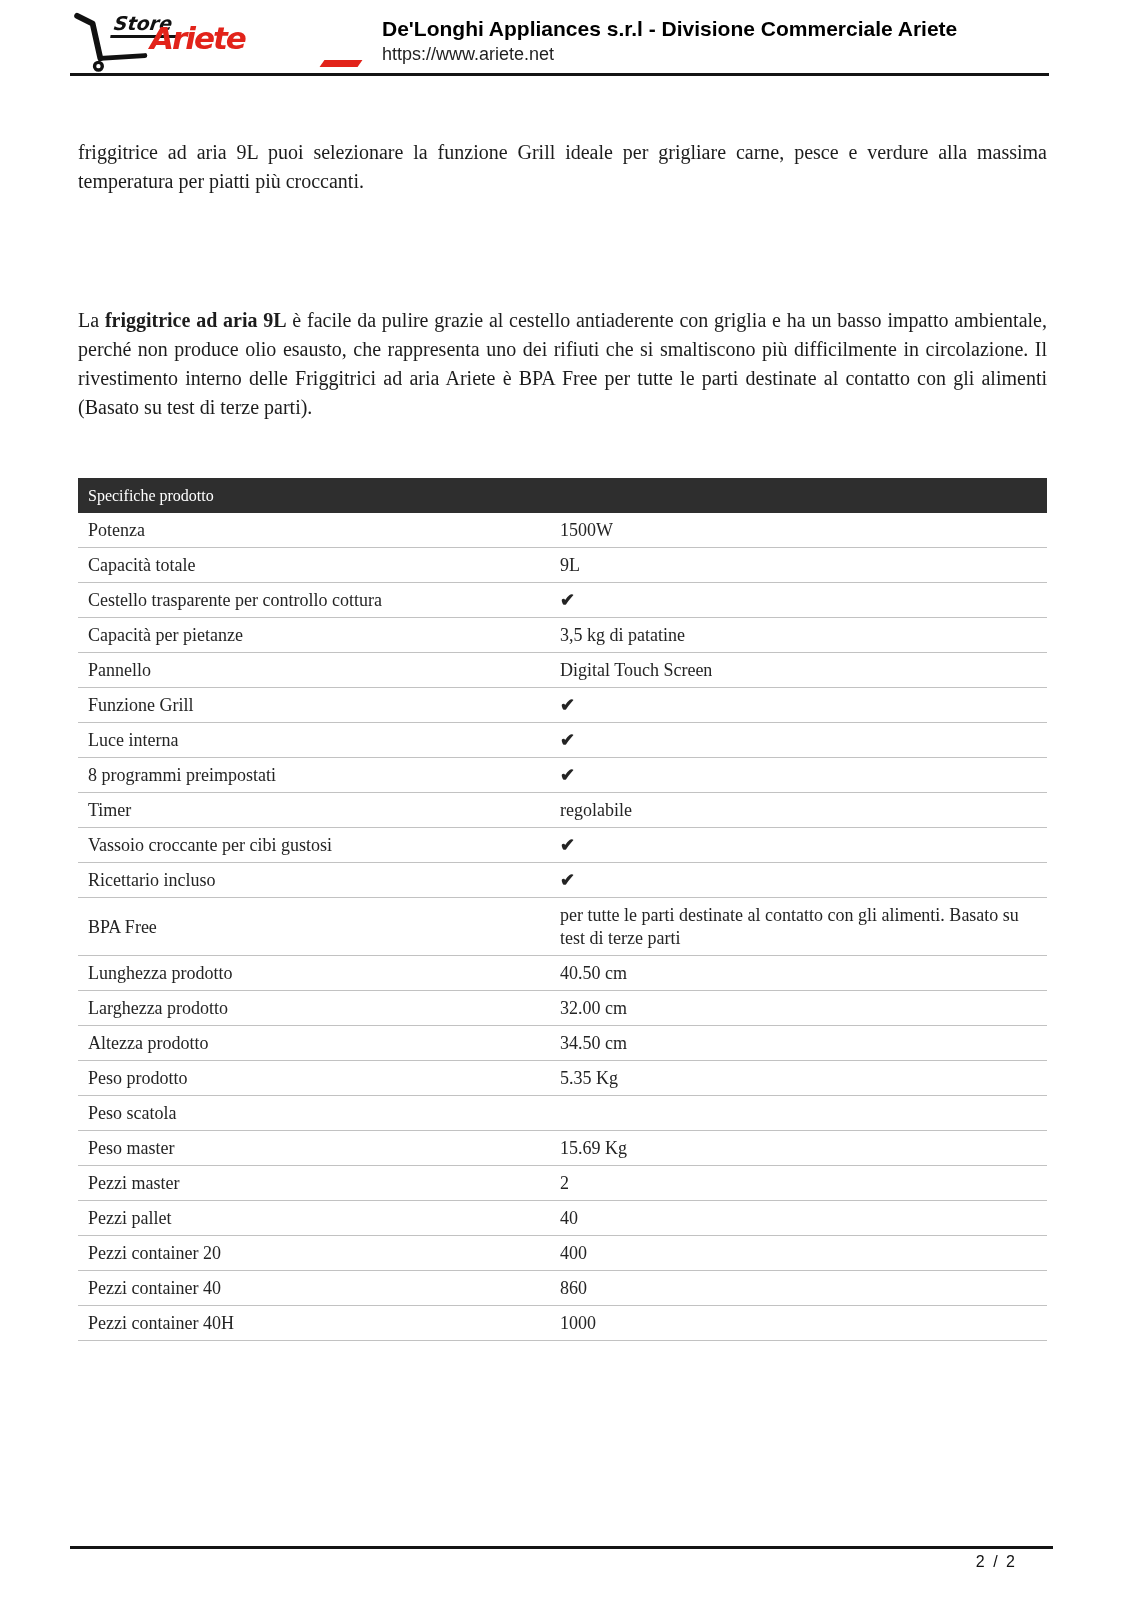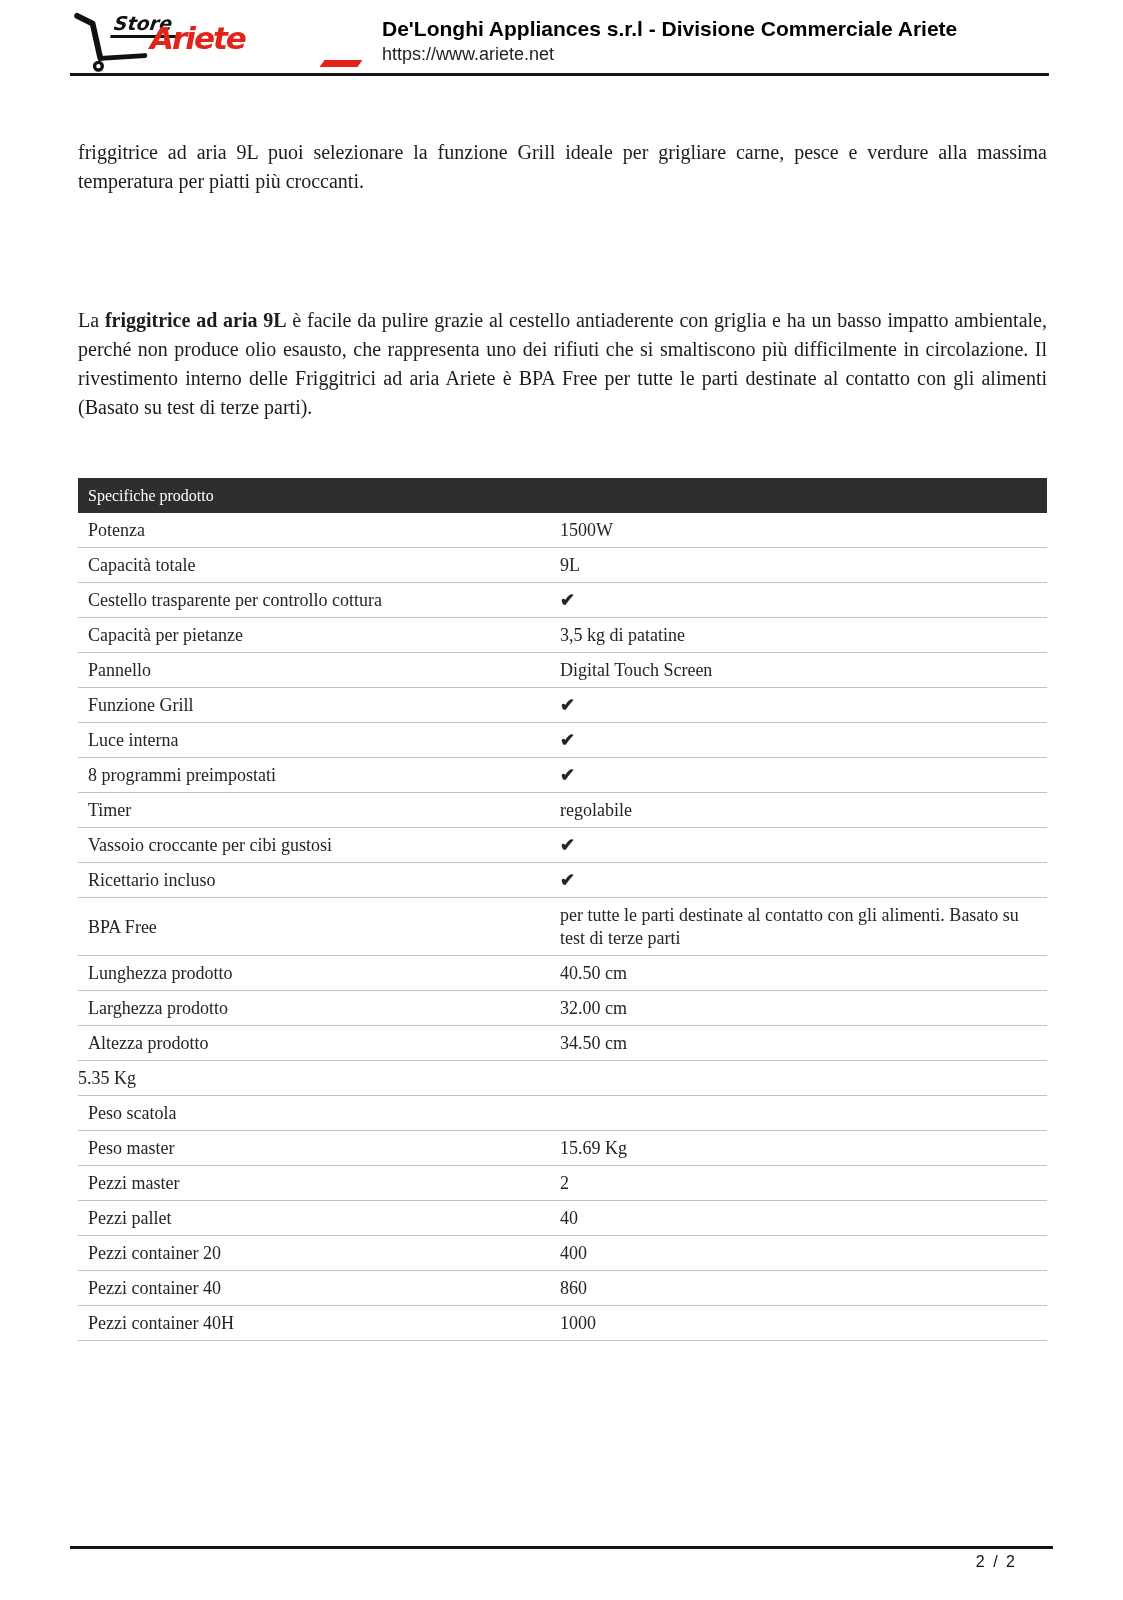--- a/index.html
+++ b/index.html
@@ -180,20 +180,21 @@
     <div class="spec-label">Larghezza prodotto</div>
     <div class="spec-value">32.00 cm</div>
   </div>
 
   <div class="spec-row">
     <div class="spec-label">Altezza prodotto</div>
     <div class="spec-value">34.50 cm</div>
   </div>
 
   <div class="spec-row">
+    <div class="spec-label">Peso prodotto</div>
     <div class="spec-value">5.35 Kg</div>
   </div>
 
   <div class="spec-row">
     <div class="spec-label">Peso scatola</div>
   </div>
 
   <div class="spec-row">
     <div class="spec-label">Peso master</div>
     <div class="spec-value">15.69 Kg</div>

